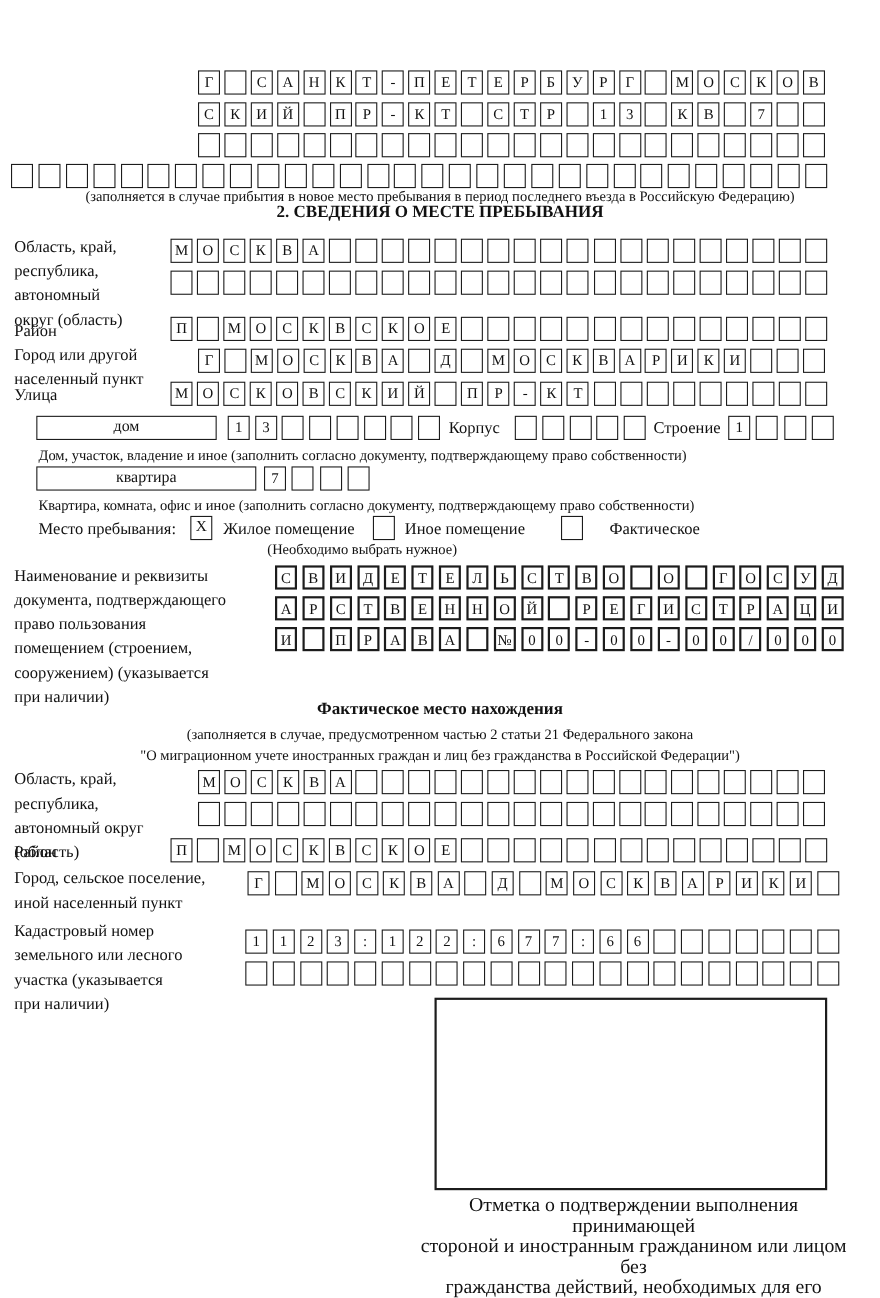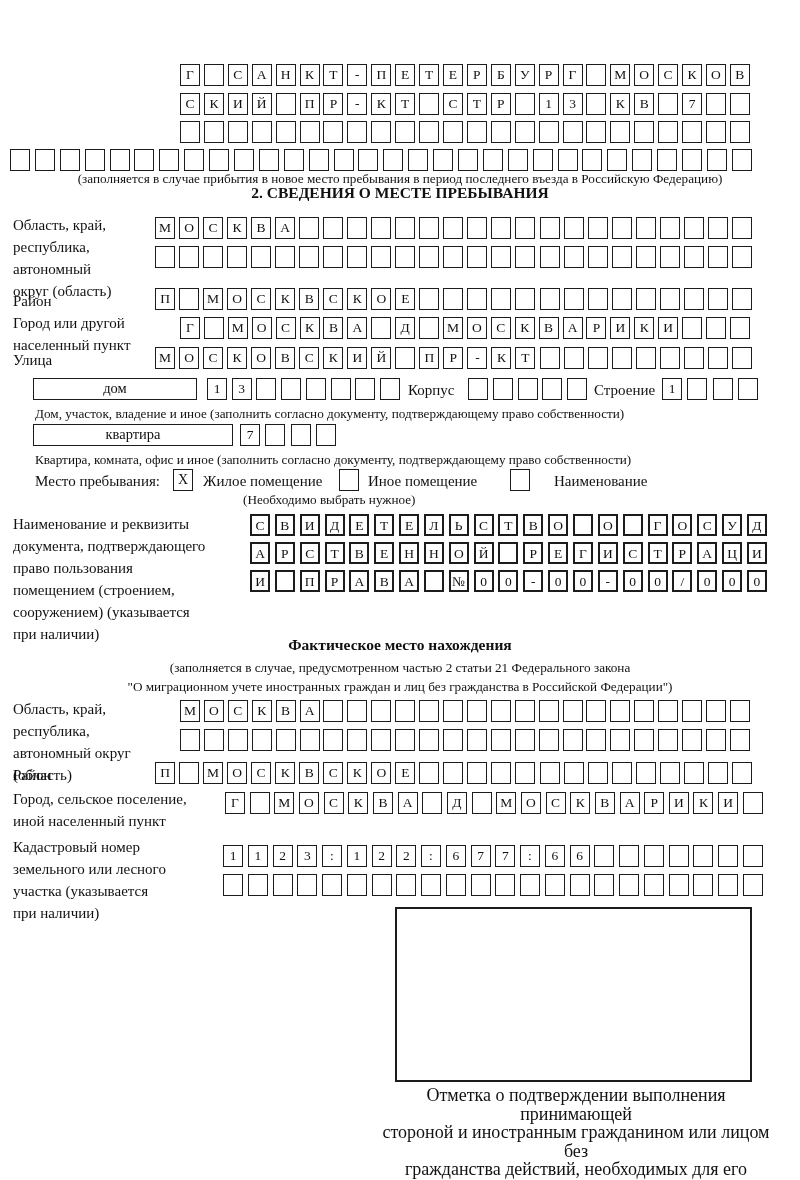--- a/index.html
+++ b/index.html
@@ -339,21 +339,21 @@
       <span class="cell"></span>
     </div>
   <div class="caption" style="left:35px;top:452px;">Квартира, комната, офис и иное (заполнить согласно документу, подтверждающему право собственности)</div>
 
   <div class="lbl" style="left:35px;top:470px;">Место пребывания:</div>
   <div class="cb" style="left:173px;top:469px;">X</div>
   <div class="lbl" style="left:203px;top:470px;">Жилое помещение</div>
   <div class="cb" style="left:339px;top:469px;"></div>
   <div class="lbl" style="left:368px;top:470px;">Иное помещение</div>
   <div class="cb" style="left:510px;top:469px;"></div>
-  <div class="lbl" style="left:554px;top:470px;">Наименование</div>
+  <div class="lbl" style="left:554px;top:470px;">Фактическое</div>
   <div class="caption" style="left:243px;top:492px;">(Необходимо выбрать нужное)</div>
 
   <div class="lbl" style="left:13px;top:513px;">
       <div>Наименование и реквизиты</div>
       <div>документа, подтверждающего</div>
       <div>право пользования</div>
       <div>помещением (строением,</div>
       <div>сооружением) (указывается</div>
       <div>при наличии)</div>
     </div>

